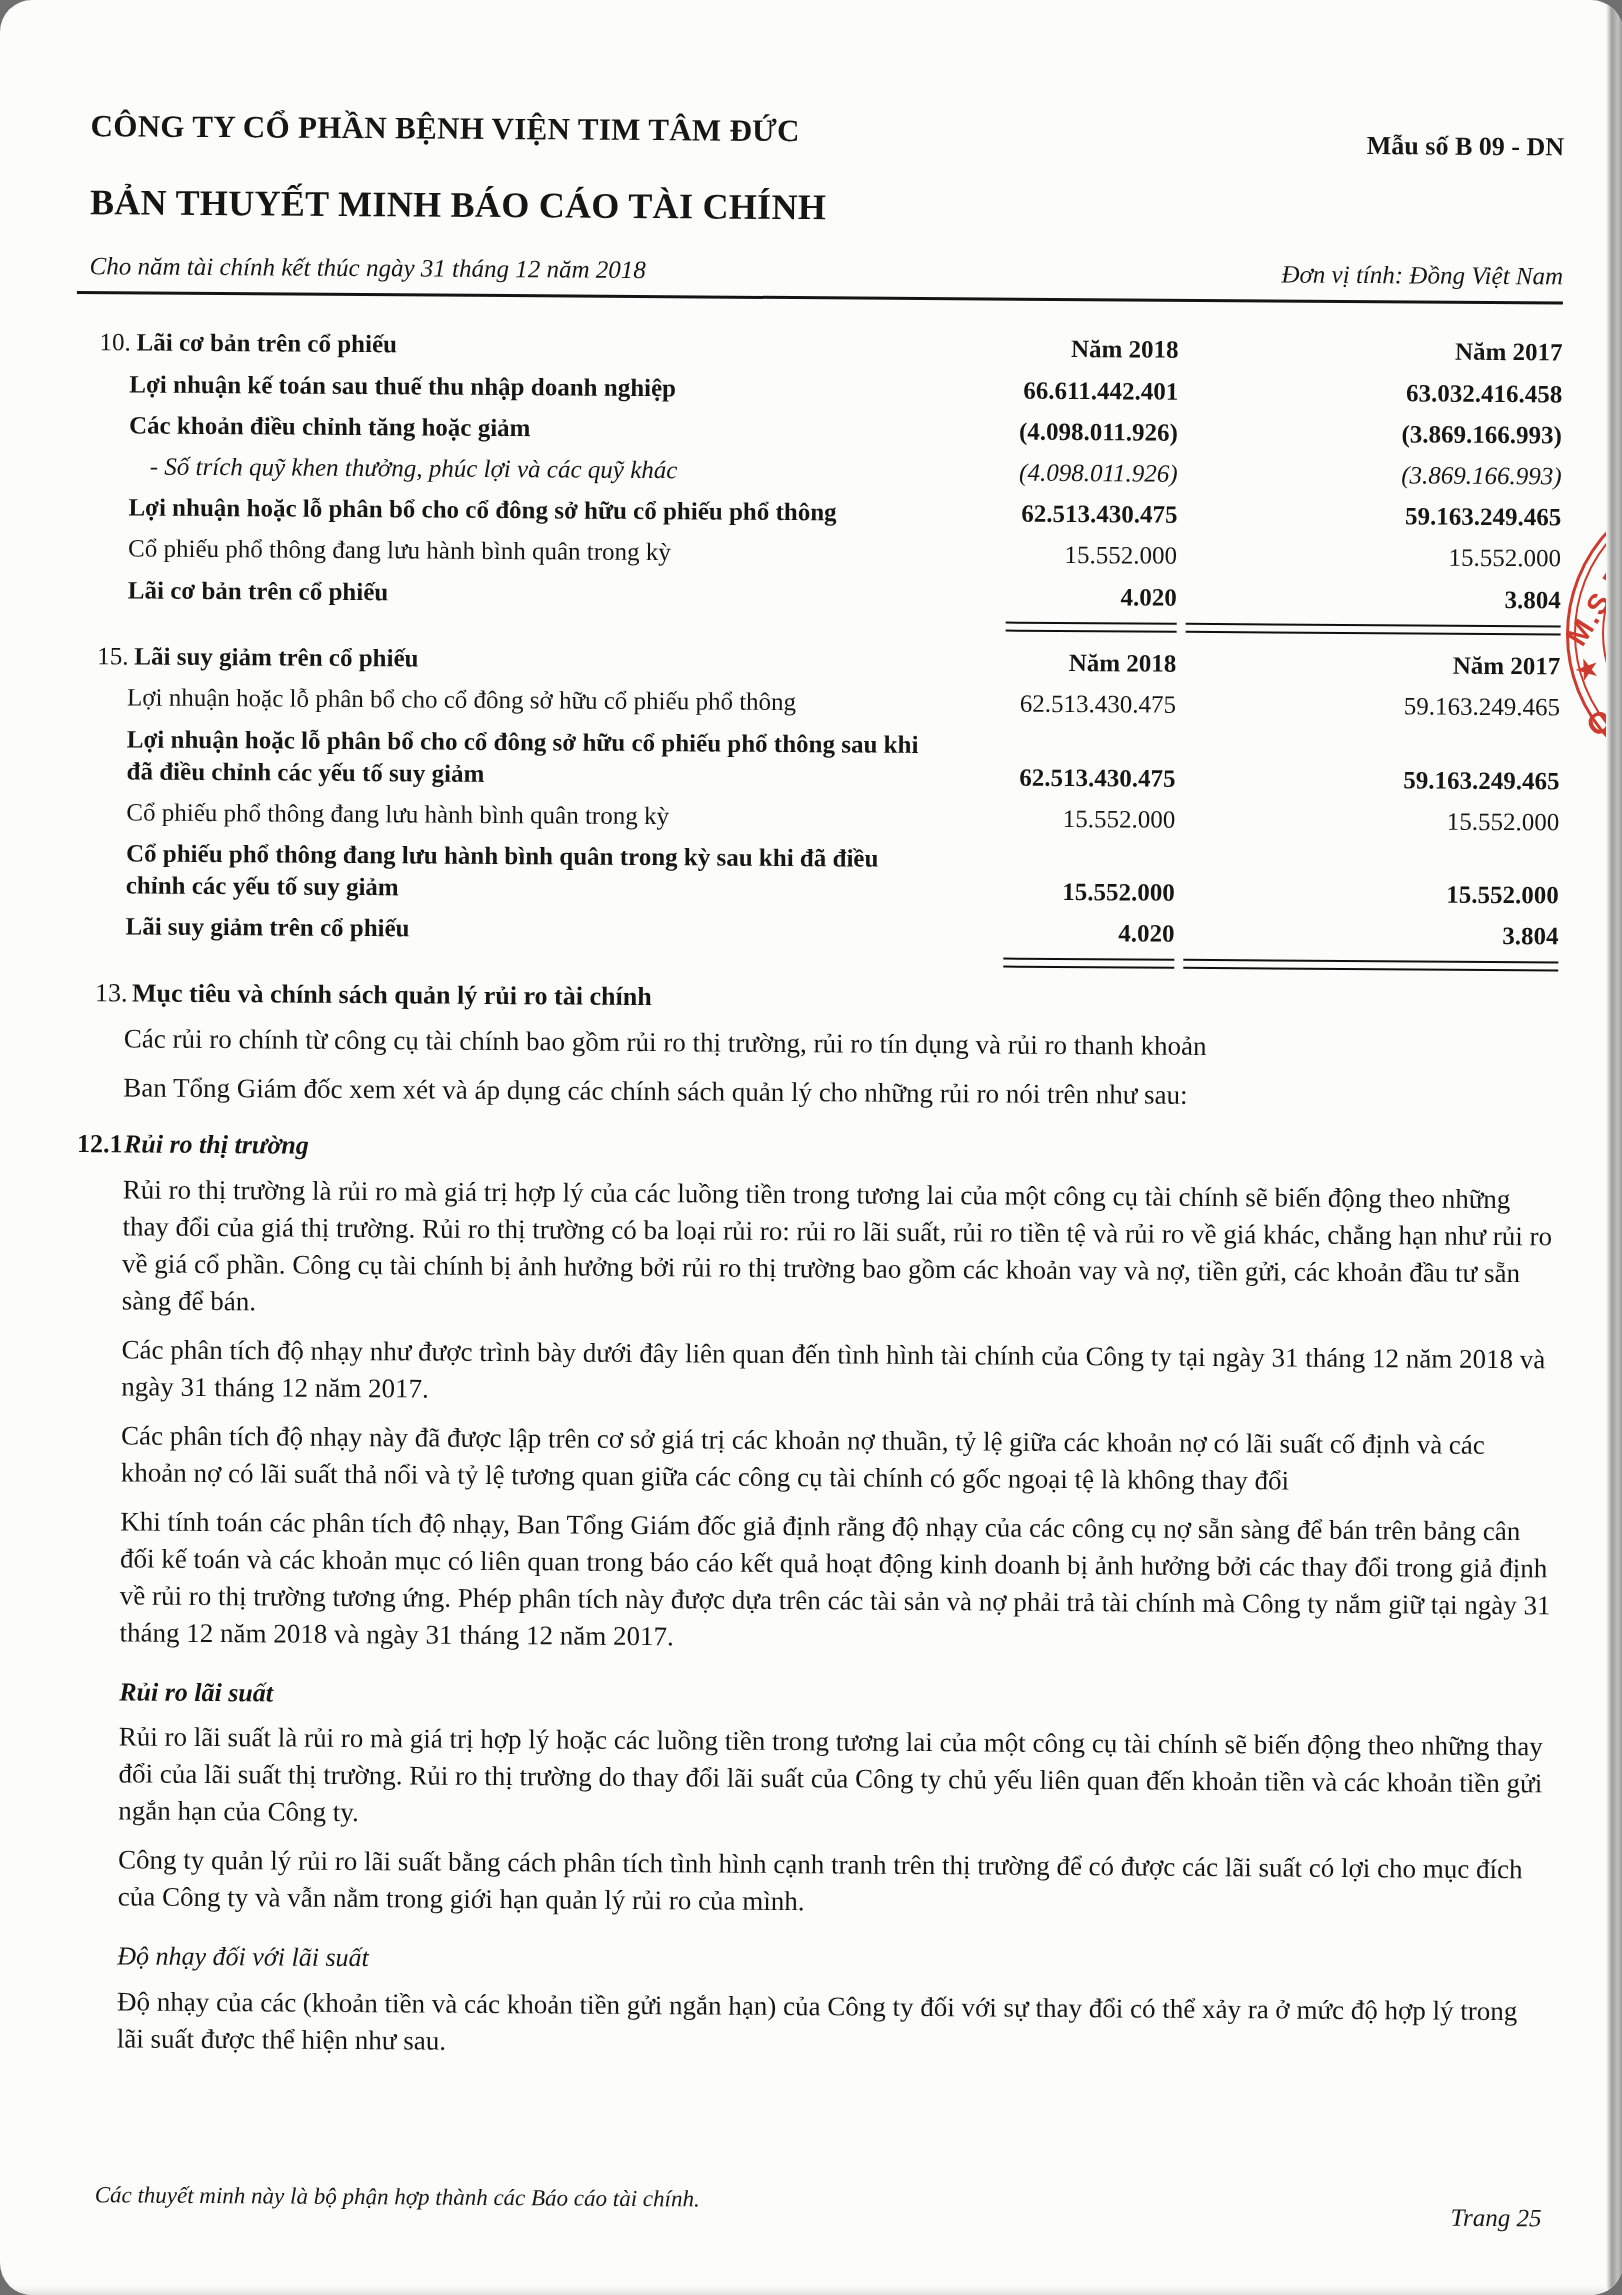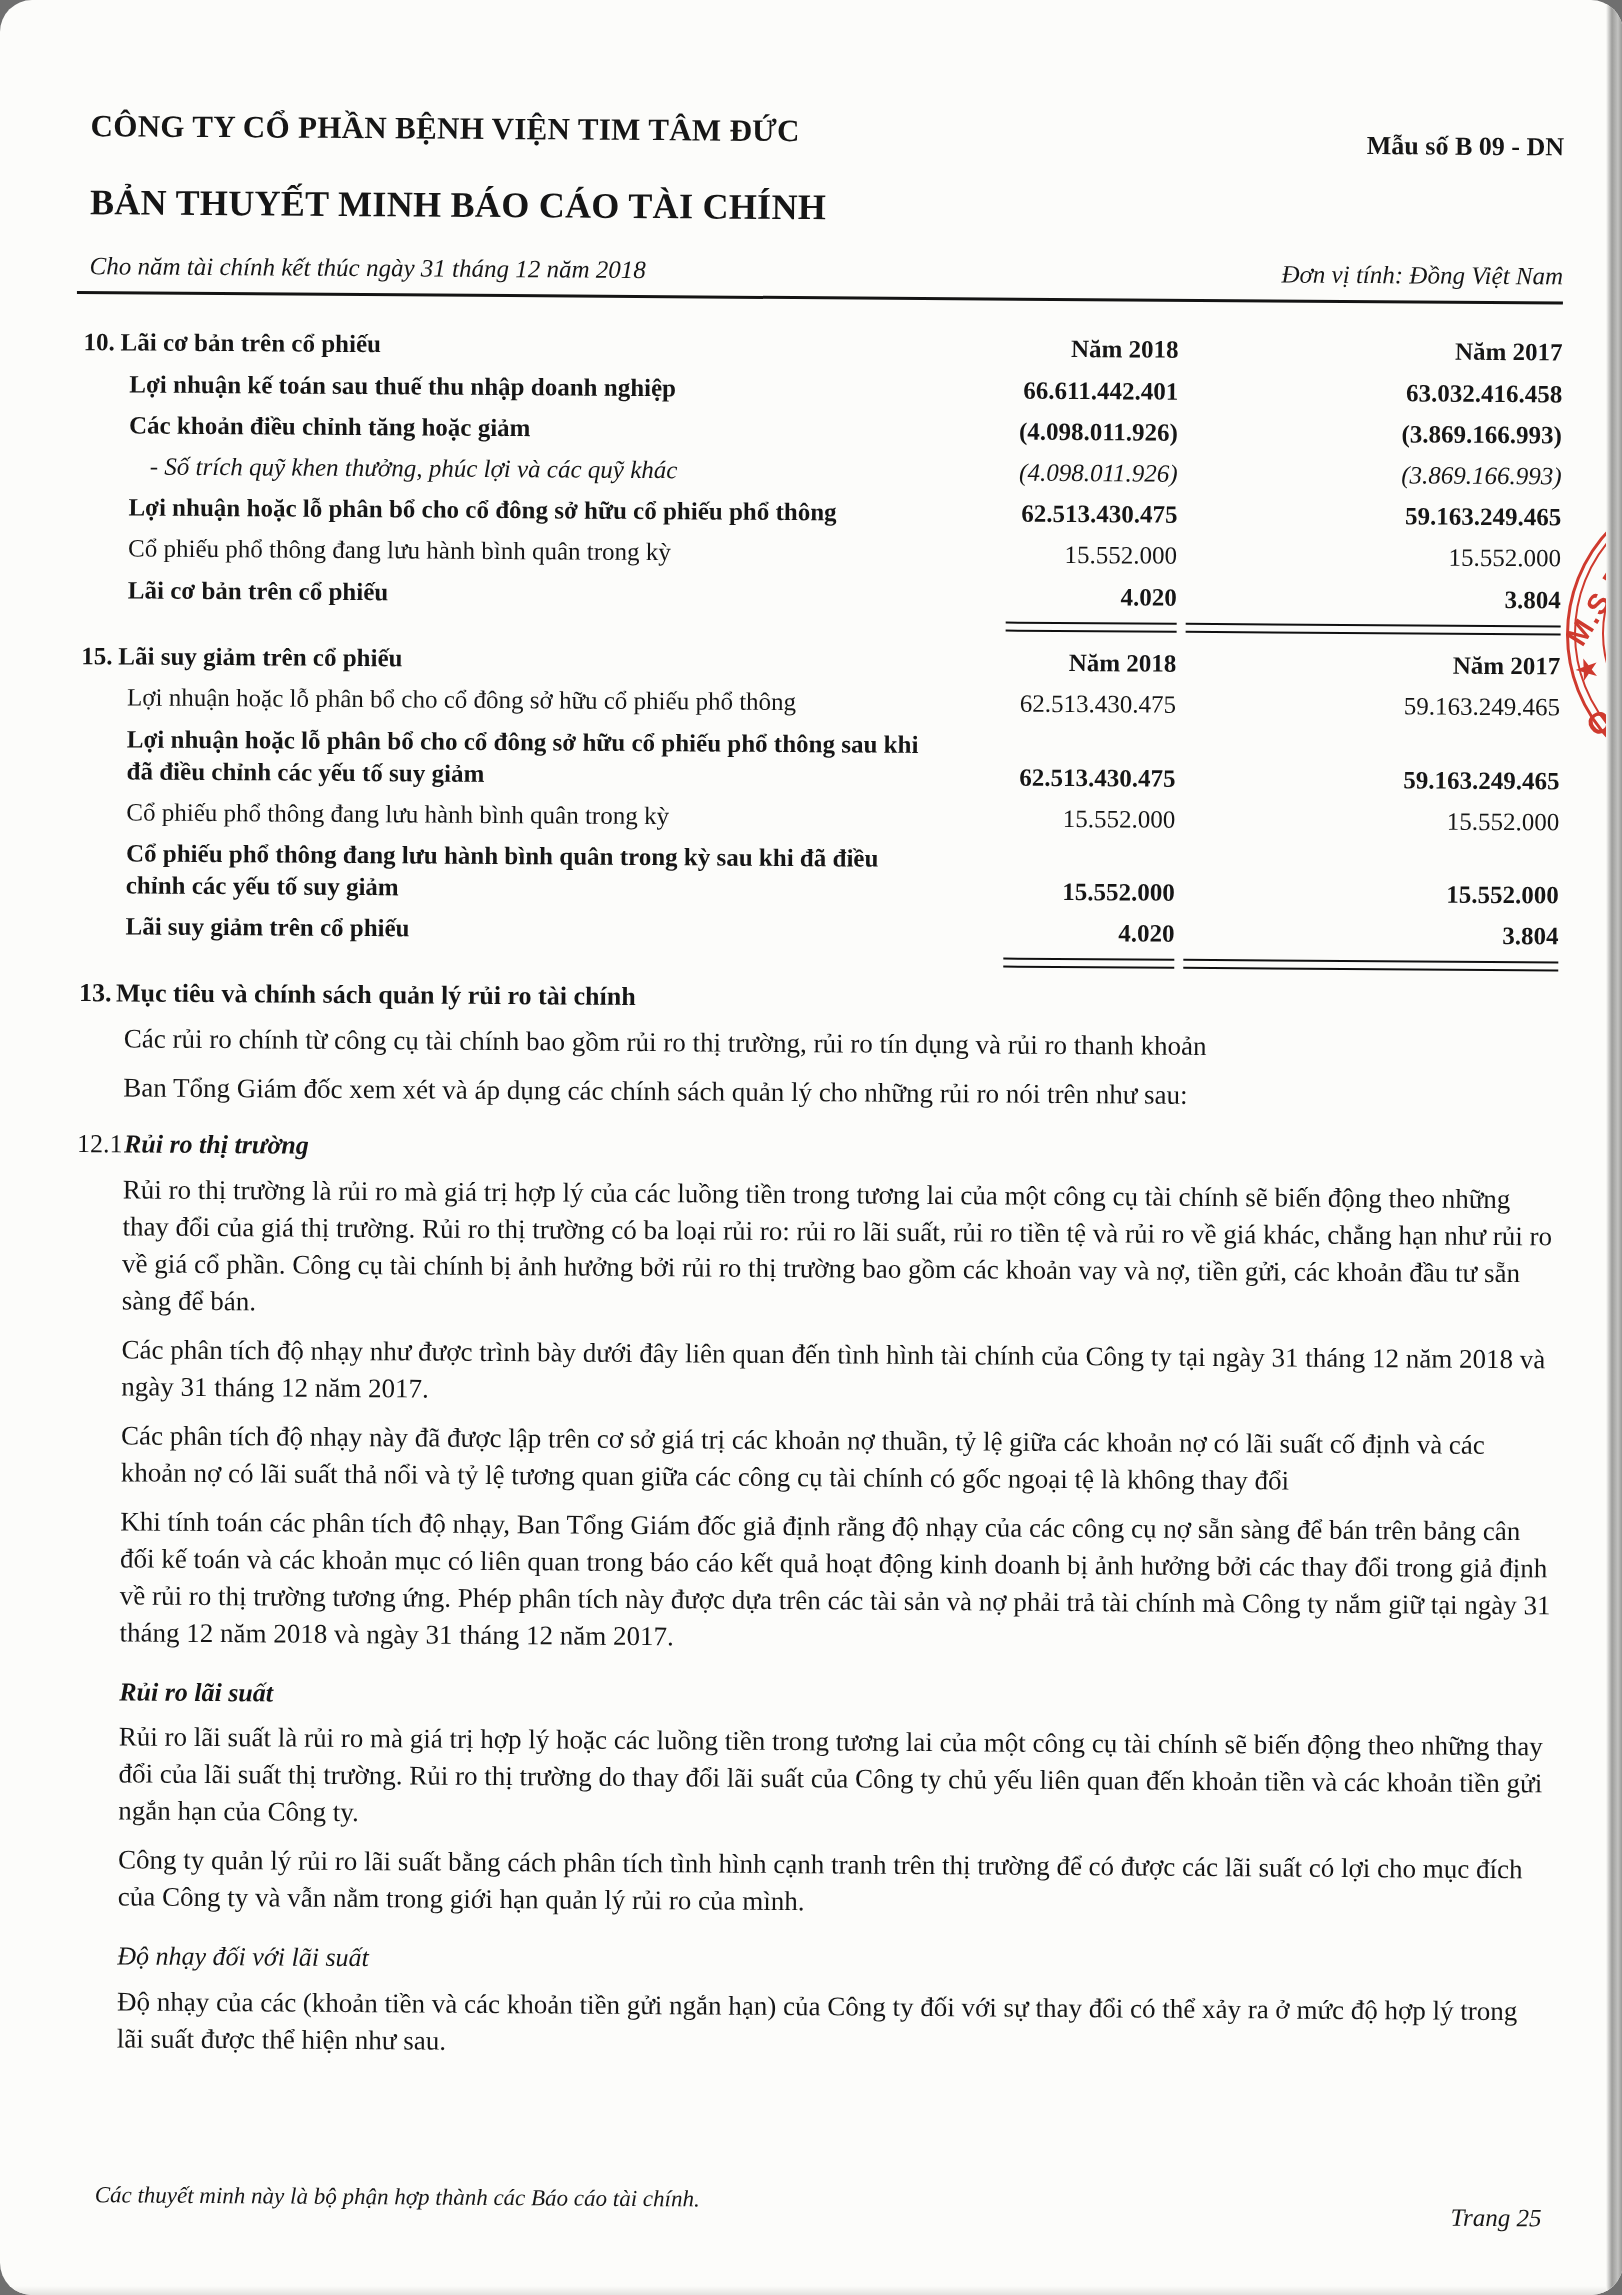--- a/index.html
+++ b/index.html
@@ -19,38 +19,38 @@
   .doc-title{font-weight:bold;font-size:36px;letter-spacing:0.3px;margin:29px 0 0 6.5px;}
   .subtitle-row{display:flex;justify-content:space-between;margin:29px 0 0 6.5px;
     font-style:italic;font-size:25px;}
   .head-rule{border:none;border-top:3.9px solid #141414;margin:10.5px 0 0 -6.5px;width:calc(100% + 6.5px);}
   
   .tbl{margin-top:34px;font-size:25px;}
   .trow,.thead-row,.dbl-row{display:grid;grid-template-columns:1fr 243px 384px;}
   .thead-row{align-items:baseline;margin-bottom:11.8px;}
   .trow{align-items:end;margin-bottom:9.2px;line-height:1.28;}
   .sec-label{display:flex;}
-  .hnum{flex:none;width:37px;margin-left:1px;font-weight:bold;}
+  .hnum{flex:none;width:37px;margin-left:17px;font-weight:normal;}
   .sec-title{font-weight:bold;}
   .colhead{font-weight:bold;text-align:right;}
   .lbl{padding-left:47px;}
   .lbl.dash{padding-left:68px;}
   .val{text-align:right;white-space:nowrap;}
   .b{font-weight:bold;}
   .i{font-style:italic;}
   .dbl-row{margin:2.6px 0 17px;}
   .dbl{height:9.8px;box-sizing:border-box;border-top:2.6px solid #101010;border-bottom:2.6px solid #101010;}
   .dbl.a{width:171px;justify-self:end;}
   .dbl.bb{width:calc(100% - 9.2px);justify-self:end;}
   
   .sec-head{display:flex;margin-top:9.2px;font-size:26px;}
   .sec-head .txt{font-weight:bold;}
   .para{margin:11.8px 0 0 46px;font-size:27px;line-height:37px;}
   .sub-head{display:flex;margin-top:23.6px;font-size:26px;}
-  .sub-head .num{flex:none;width:47px;font-weight:normal;}
+  .sub-head .num{flex:none;width:47px;font-weight:bold;}
   .sub-head .txt{font-weight:bold;font-style:italic;}
   .inline-sub{margin:26px 0 0 46px;font-size:26px;font-weight:bold;font-style:italic;}
   .inline-sub.light{font-weight:normal;}
   
   .footer-note{position:absolute;left:110px;top:2182px;font-style:italic;font-size:23px;}
   .page-no{position:absolute;left:1466px;top:2194px;font-style:italic;font-size:25px;}
   
   .stamp{position:absolute;z-index:5;pointer-events:none;color:#cf3a2e;}
   .ring{position:absolute;border-radius:50%;border-style:solid;border-color:#cf3a2e;}
   .ring.r1{left:1566px;top:481px;width:301px;height:301px;border-width:3.3px;}

